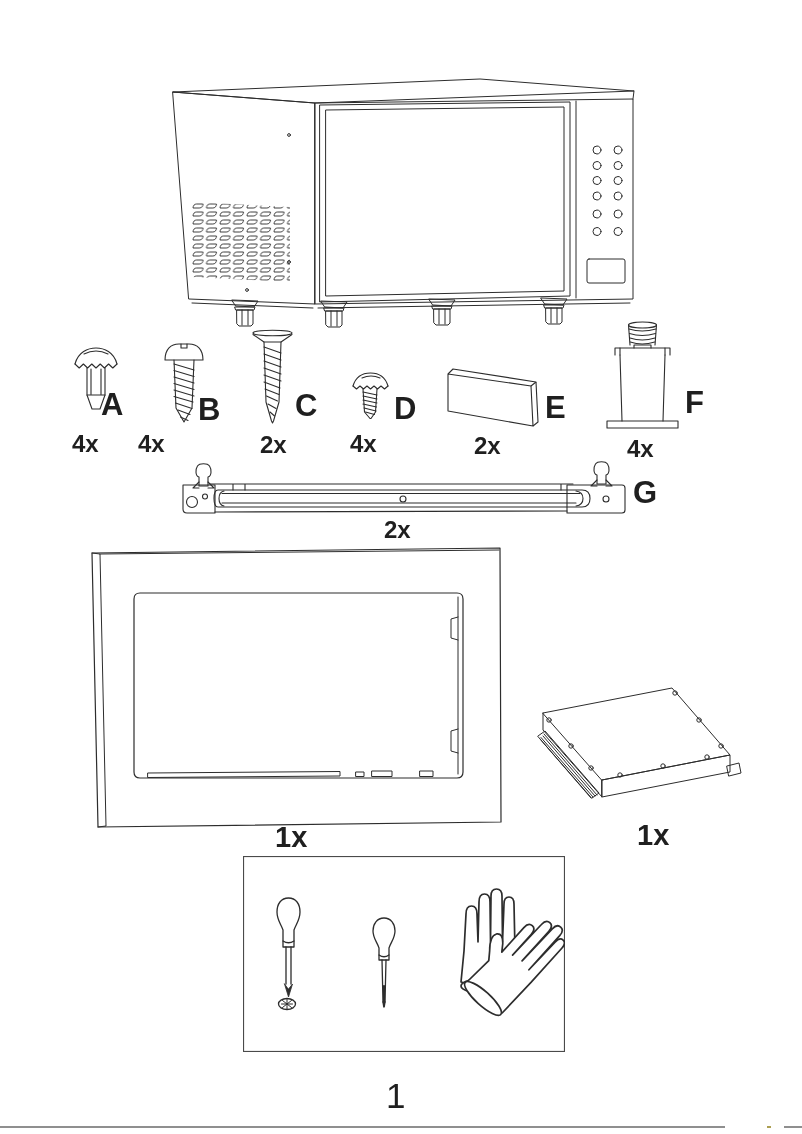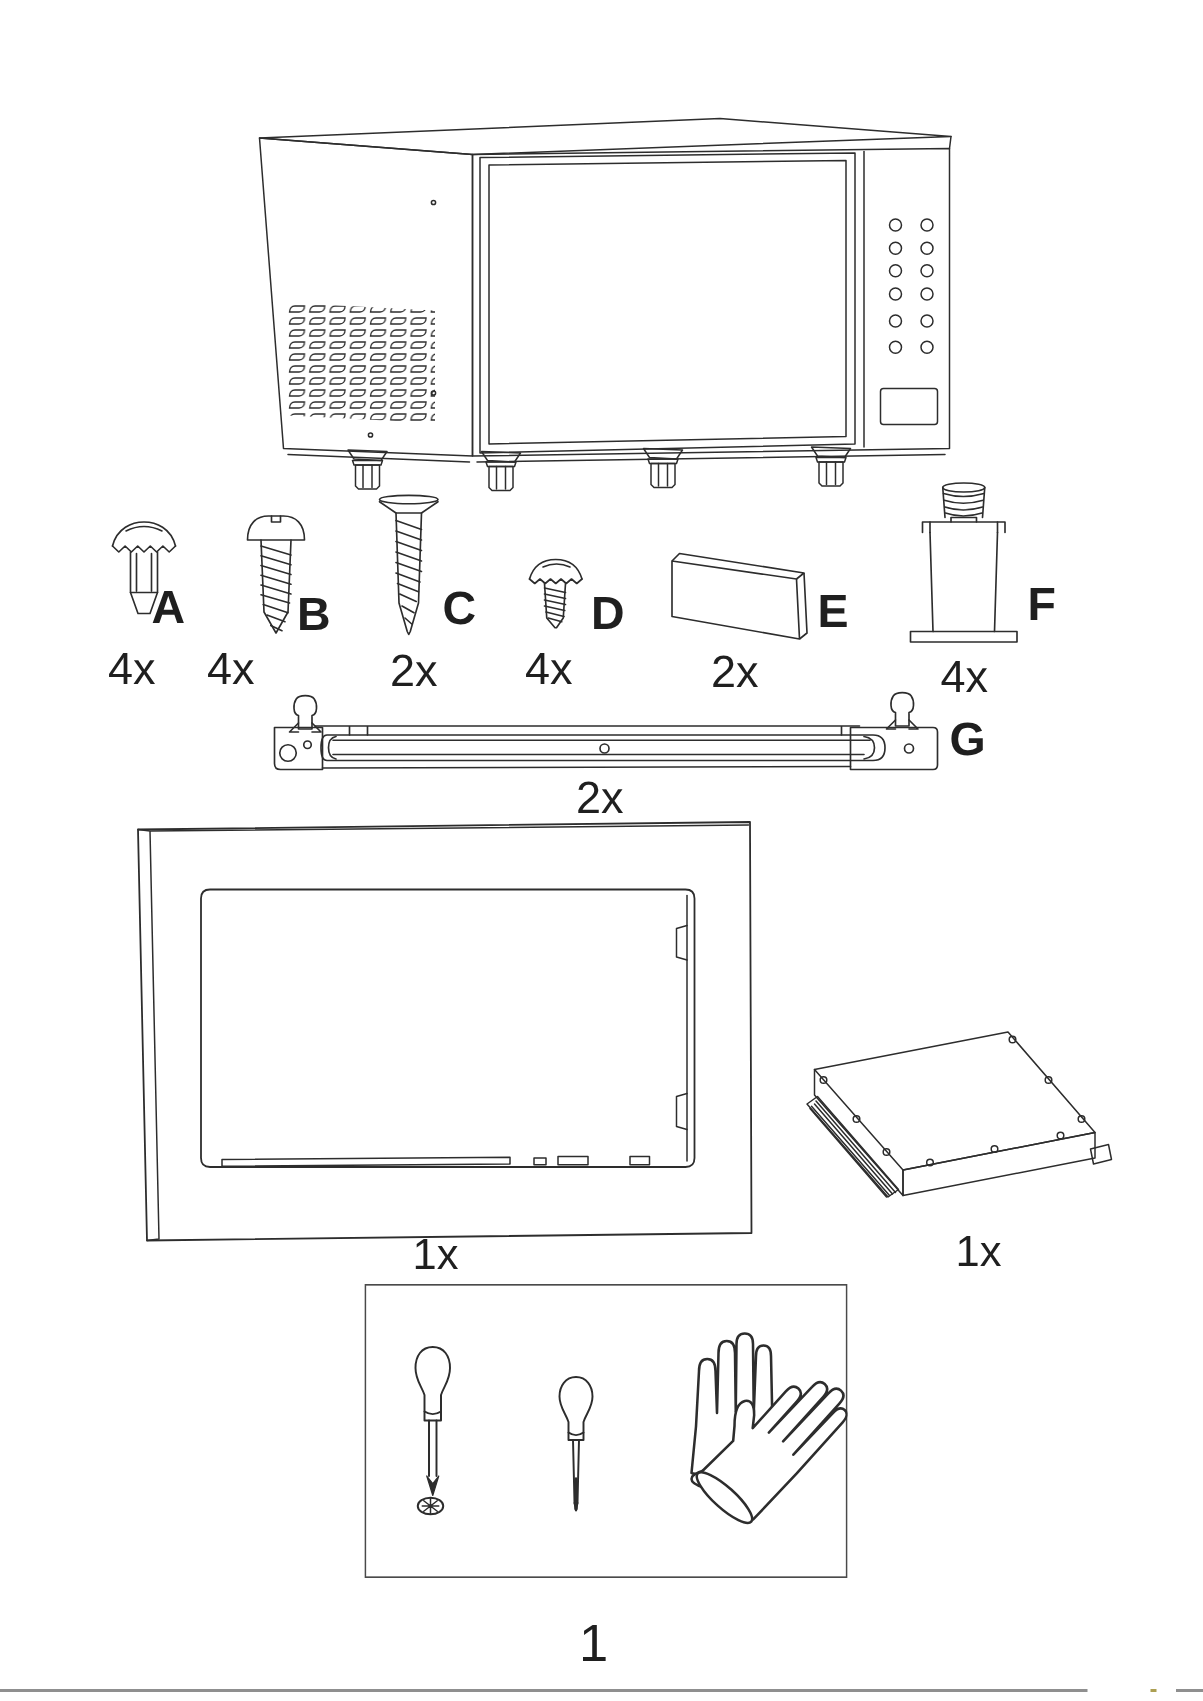--- a/index.html
+++ b/index.html
@@ -1,22 +1,22 @@
 <!DOCTYPE html>
 <html><head>
 <meta charset="utf-8">
 <style>
   html,body{margin:0;padding:0;background:#fff;}
   .page{position:relative;width:802px;height:1134px;background:#ffffff;overflow:hidden;
         font-family:"Liberation Sans",sans-serif;}
   .abs{position:absolute;}
   .label{position:absolute;line-height:1;color:#1f1f1f;white-space:nowrap;}
   .letter{font-size:31px;font-weight:700;}
-  .qty{font-size:30px;font-weight:400;}
-  .qty-kit{font-size:29px;font-weight:400;}
+  .qty{font-size:24px;font-weight:700;}
+  .qty-kit{font-size:29px;font-weight:700;}
   .pageno{font-size:35px;font-weight:400;}
   svg{display:block;}
   .footer-line{position:absolute;height:2px;background:#8f8f8f;}
   .footer-dot{position:absolute;height:2px;background:#ac9f52;}
 </style>
 </head>
 <body>
 
 <div class="page">
 

